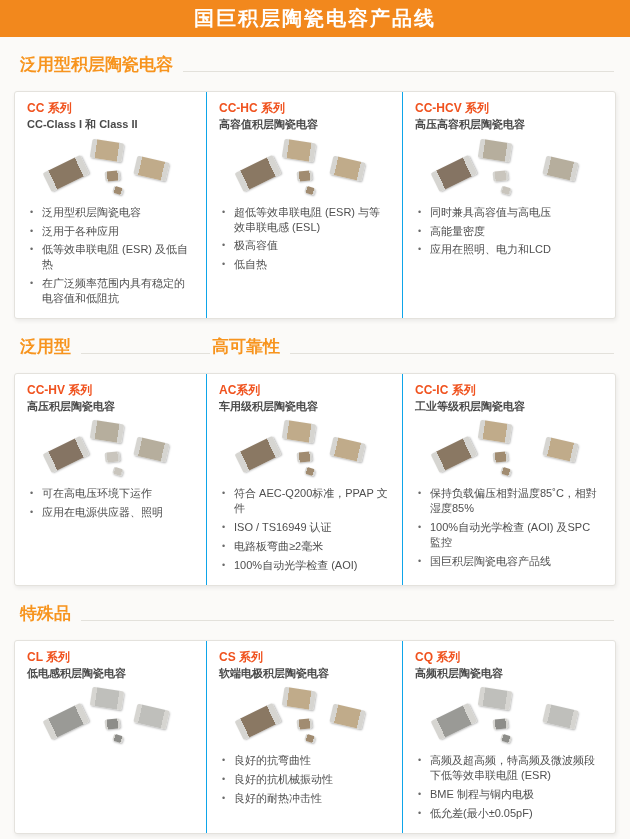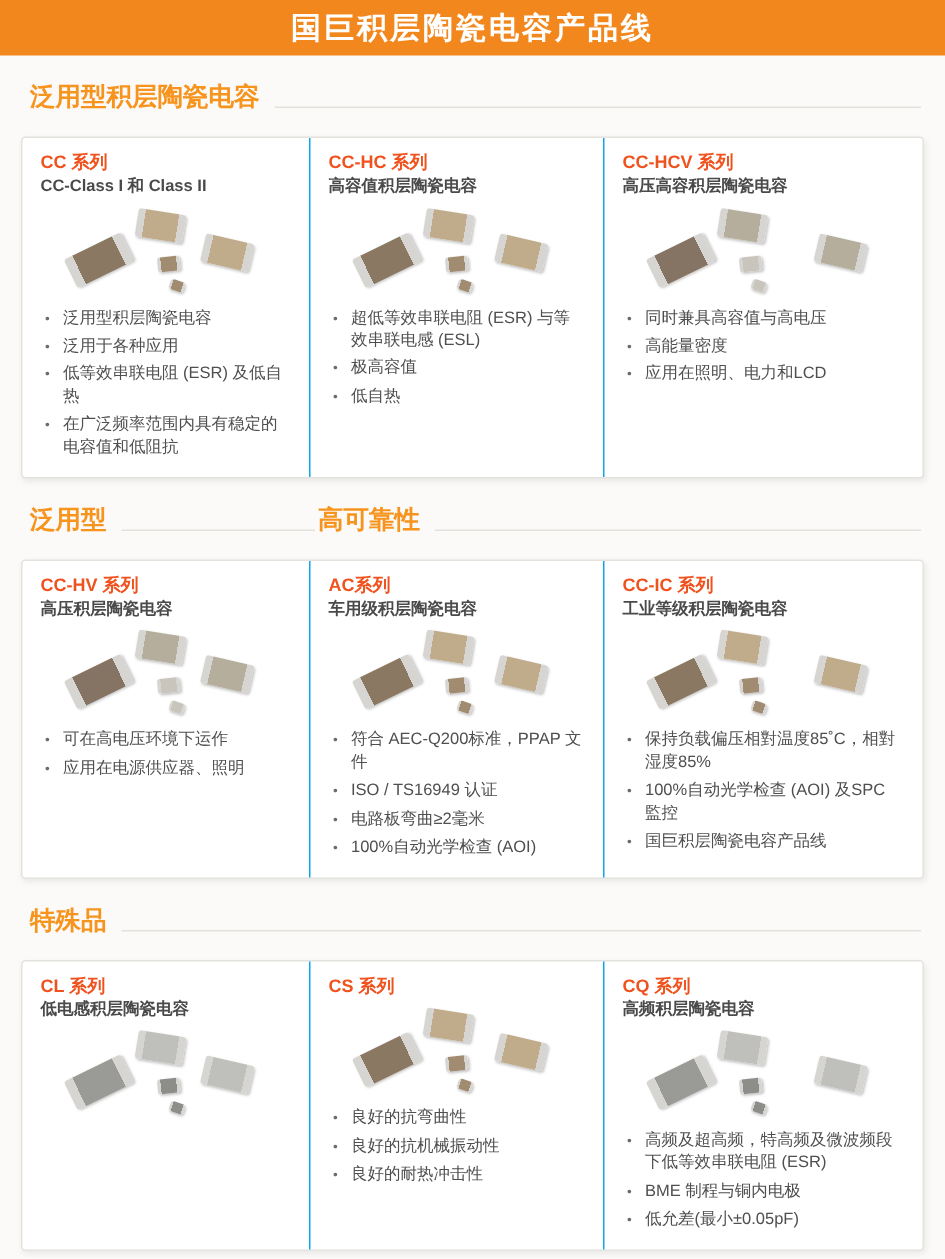--- a/index.html
+++ b/index.html
@@ -203,20 +203,21 @@
       <div class="photo theme-silver">
         <i class="chip c1"></i>
           <i class="chip c2"></i>
           <i class="chip c3"></i>
           <i class="chip c4"></i>
           <i class="chip c5"></i>
       </div>
     </div>
     <div class="card">
       <div class="card-title">CS 系列</div>
+      <div class="card-subtitle">软端电极积层陶瓷电容</div>
       <div class="photo theme-tan">
         <i class="chip c1"></i>
           <i class="chip c2"></i>
           <i class="chip c3"></i>
           <i class="chip c4"></i>
           <i class="chip c5"></i>
       </div>
       <ul class="bullets">
         <li>良好的抗弯曲性</li>
         <li>良好的抗机械振动性</li>

